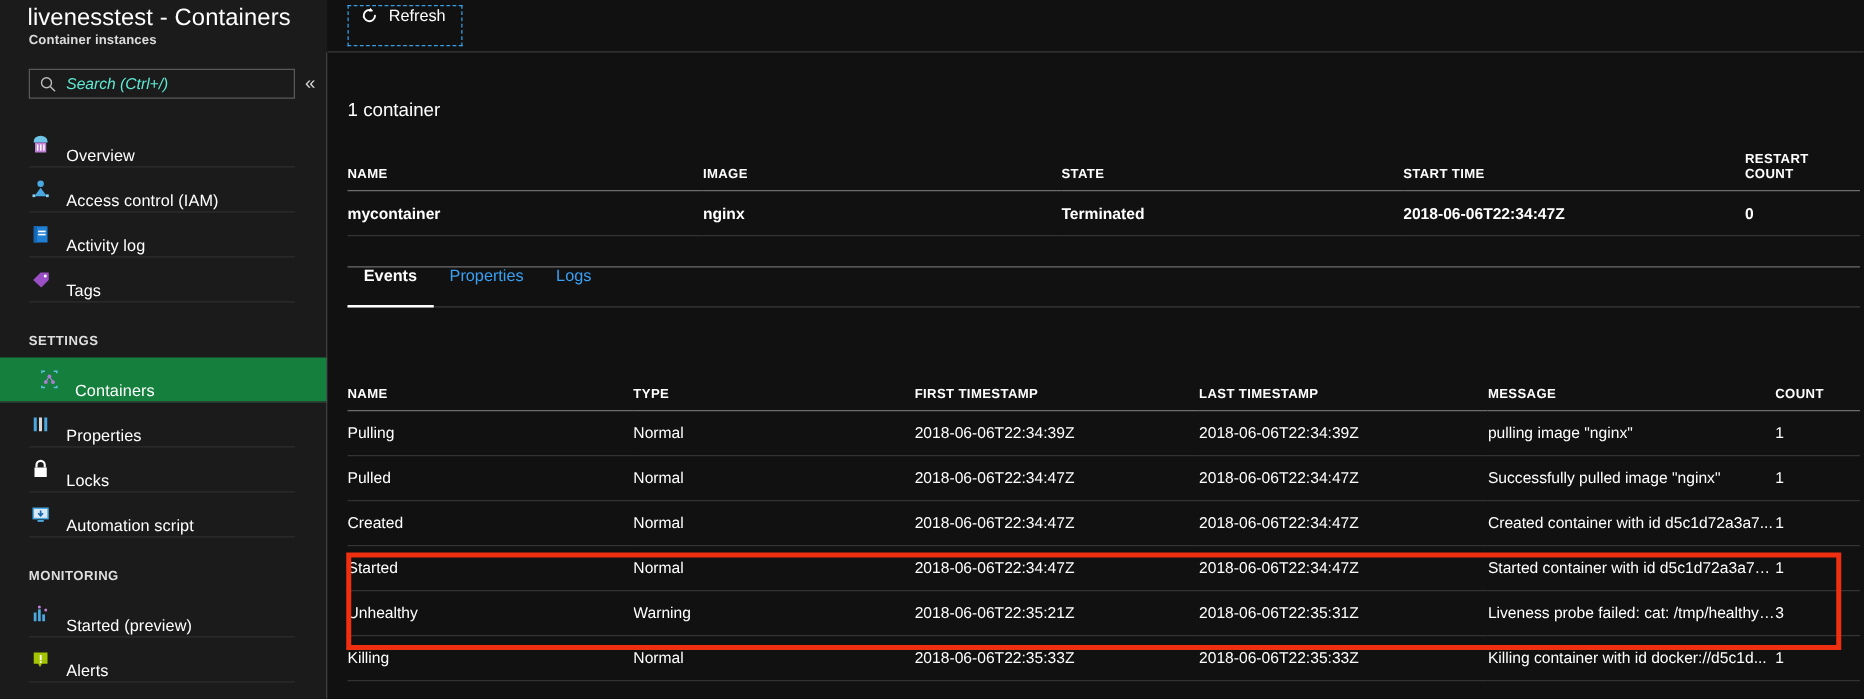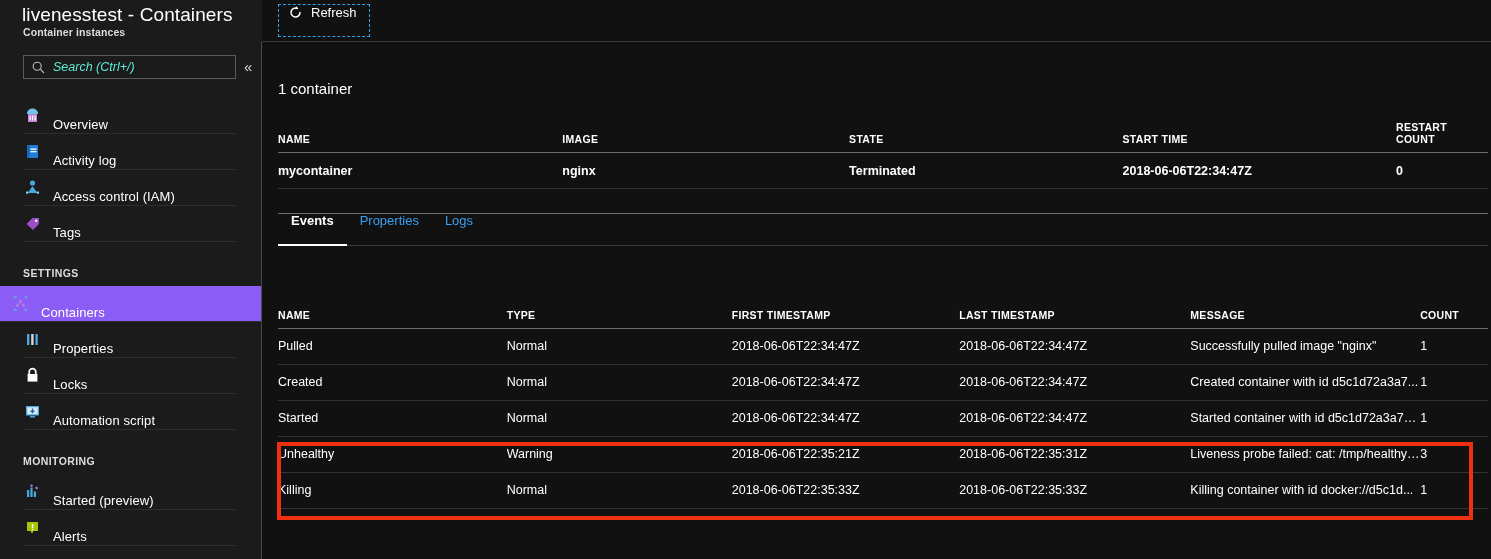--- a/index.html
+++ b/index.html
@@ -55,23 +55,23 @@
     height: 36px; display: flex; align-items: center;
     padding-left: 23px;
     border-bottom: 1px solid #2e2e2e;
     margin-left: 23px; margin-right: 26px;
     padding-left: 0;
     cursor: pointer;
   }
   .nav-item .ico { width: 30px; display: flex; align-items: center; justify-content: flex-start; flex: 0 0 30px; }
   .nav-item .lbl { font-size: 13px; color: #ffffff; letter-spacing: .1px; margin-top: 17px; }
   .nav-item.selected {
-    background: #8b5cf6;
+    background: #15803d;
     margin-left: 0; margin-right: 0;
-    padding-left: 11px;
+    padding-left: 30px;
     border-bottom: 1px solid #2e2e2e;
   }
   .nav-section {
     height: 34px; display: flex; align-items: flex-end;
     padding-left: 23px; padding-bottom: 7px;
     font-size: 10.5px; font-weight: 700; color: #dedede; letter-spacing: .4px;
   }
   .nav-gap { height: 10px; }
 
   
@@ -195,39 +195,39 @@
             <rect x="9" y="9.5" width="1.2" height="5" fill="#ffffff"></rect>
             <rect x="11.5" y="9.5" width="1.2" height="5" fill="#ffffff"></rect>
           </svg>
         </span>
         <span class="lbl">Overview</span>
       </div>
 
       <div class="nav-item">
         <span class="ico">
           <svg width="19" height="19" viewBox="0 0 19 19">
+            <circle cx="9.5" cy="5" r="2.6" fill="#4aa8e0"></circle>
+            <path d="M4.5 15 L9.5 8.2 L14.5 15 Z" fill="#4aa8e0"></path>
+            <rect x="3" y="13.5" width="2.2" height="2.2" fill="#8cd0f0"></rect>
+            <rect x="13.8" y="13.5" width="2.2" height="2.2" fill="#8cd0f0"></rect>
+          </svg>
+        </span>
+        <span class="lbl">Access control (IAM)</span>
+      </div>
+
+      <div class="nav-item">
+        <span class="ico">
+          <svg width="19" height="19" viewBox="0 0 19 19">
             <rect x="4" y="3" width="11" height="13" fill="#1f7fd4"></rect>
             <rect x="4" y="3" width="2.4" height="13" fill="#1565b0"></rect>
             <rect x="7.5" y="6.5" width="6" height="1.3" fill="#ffffff"></rect>
             <rect x="7.5" y="9" width="6" height="1.3" fill="#ffffff"></rect>
           </svg>
         </span>
         <span class="lbl">Activity log</span>
-      </div>
-
-      <div class="nav-item">
-        <span class="ico">
-          <svg width="19" height="19" viewBox="0 0 19 19">
-            <circle cx="9.5" cy="5" r="2.6" fill="#4aa8e0"></circle>
-            <path d="M4.5 15 L9.5 8.2 L14.5 15 Z" fill="#4aa8e0"></path>
-            <rect x="3" y="13.5" width="2.2" height="2.2" fill="#8cd0f0"></rect>
-            <rect x="13.8" y="13.5" width="2.2" height="2.2" fill="#8cd0f0"></rect>
-          </svg>
-        </span>
-        <span class="lbl">Access control (IAM)</span>
       </div>
 
       <div class="nav-item">
         <span class="ico">
           <svg width="19" height="19" viewBox="0 0 19 19">
             <path d="M3.5 10 L9.5 4 L16 4 L16 10 L10 16 Z" fill="#9b4fc4"></path>
             <circle cx="13.2" cy="6.8" r="1.2" fill="#ffffff"></circle>
           </svg>
         </span>
         <span class="lbl">Tags</span>
@@ -396,20 +396,28 @@
               <th>NAME</th>
               <th>TYPE</th>
               <th>FIRST TIMESTAMP</th>
               <th>LAST TIMESTAMP</th>
               <th>MESSAGE</th>
               <th>COUNT</th>
             </tr>
           </thead>
           <tbody>
             <tr>
+              <td>Pulling</td>
+              <td>Normal</td>
+              <td>2018-06-06T22:34:39Z</td>
+              <td>2018-06-06T22:34:39Z</td>
+              <td>pulling image "nginx"</td>
+              <td class="count-cell">1</td>
+            </tr>
+            <tr>
               <td>Pulled</td>
               <td>Normal</td>
               <td>2018-06-06T22:34:47Z</td>
               <td>2018-06-06T22:34:47Z</td>
               <td>Successfully pulled image "nginx"</td>
               <td class="count-cell">1</td>
             </tr>
             <tr>
               <td>Created</td>
               <td>Normal</td>

